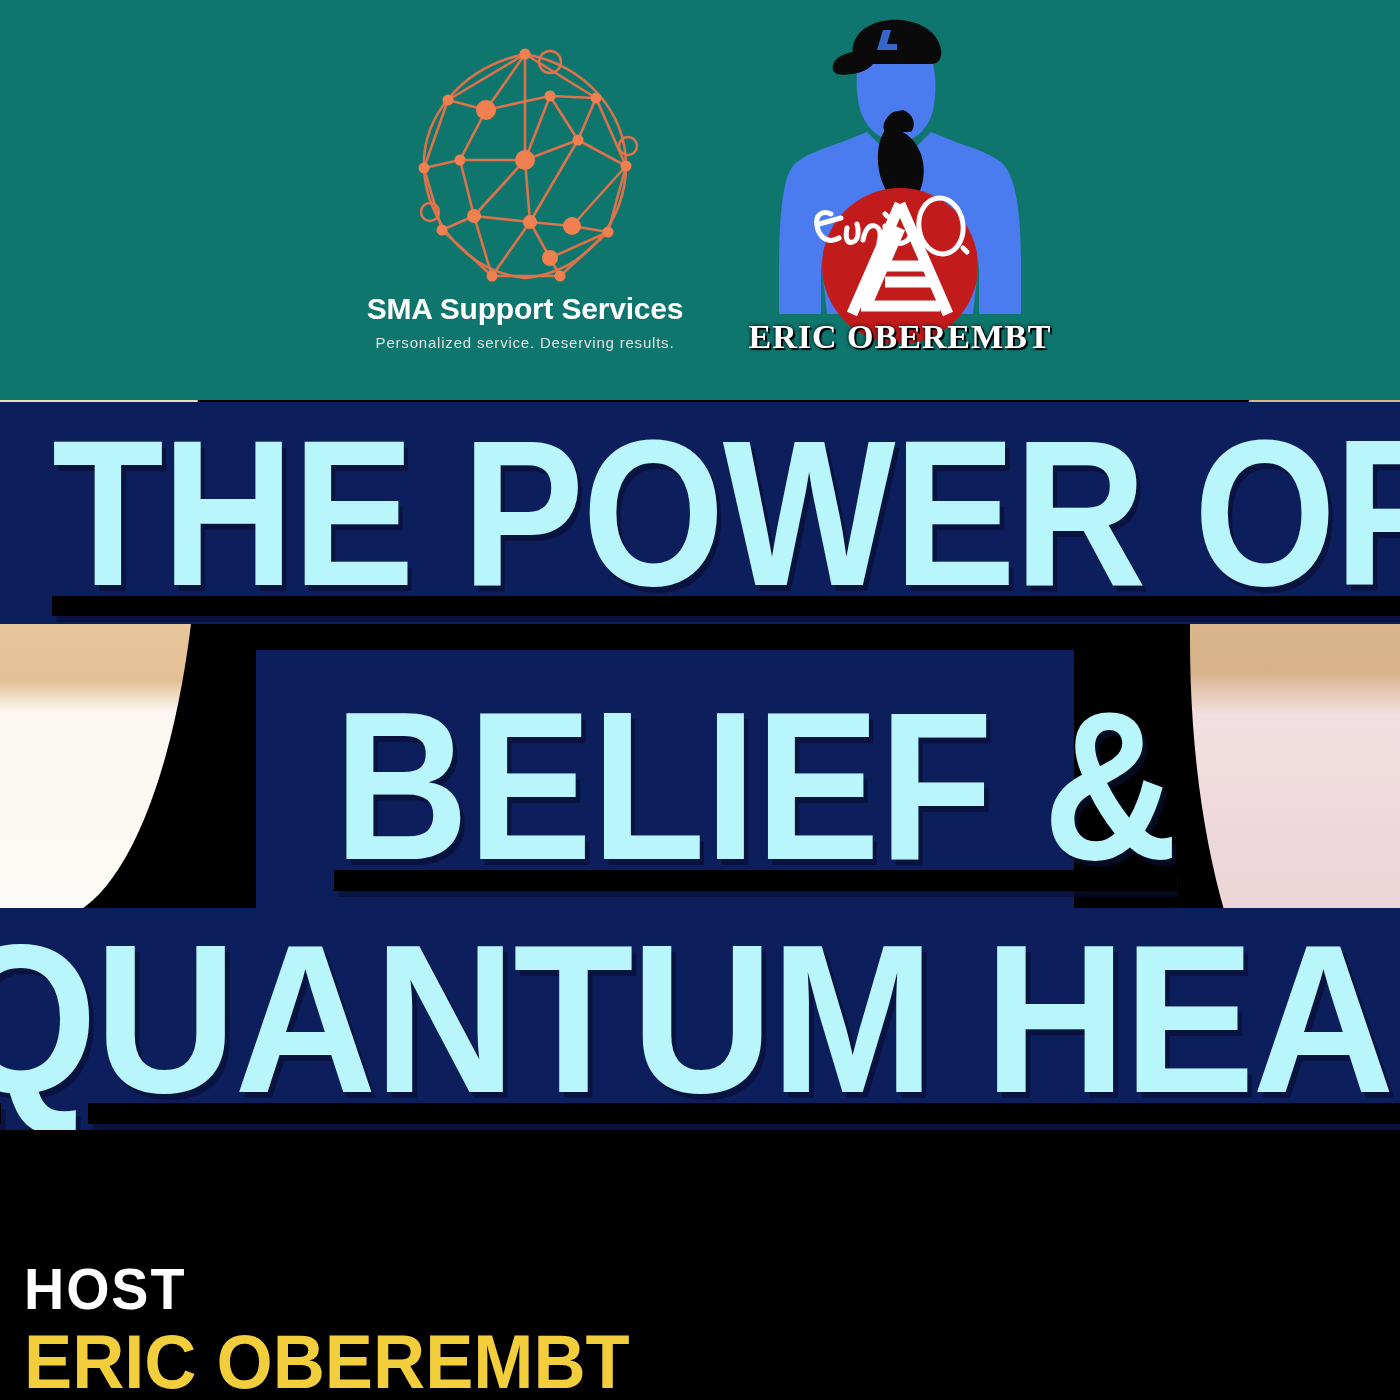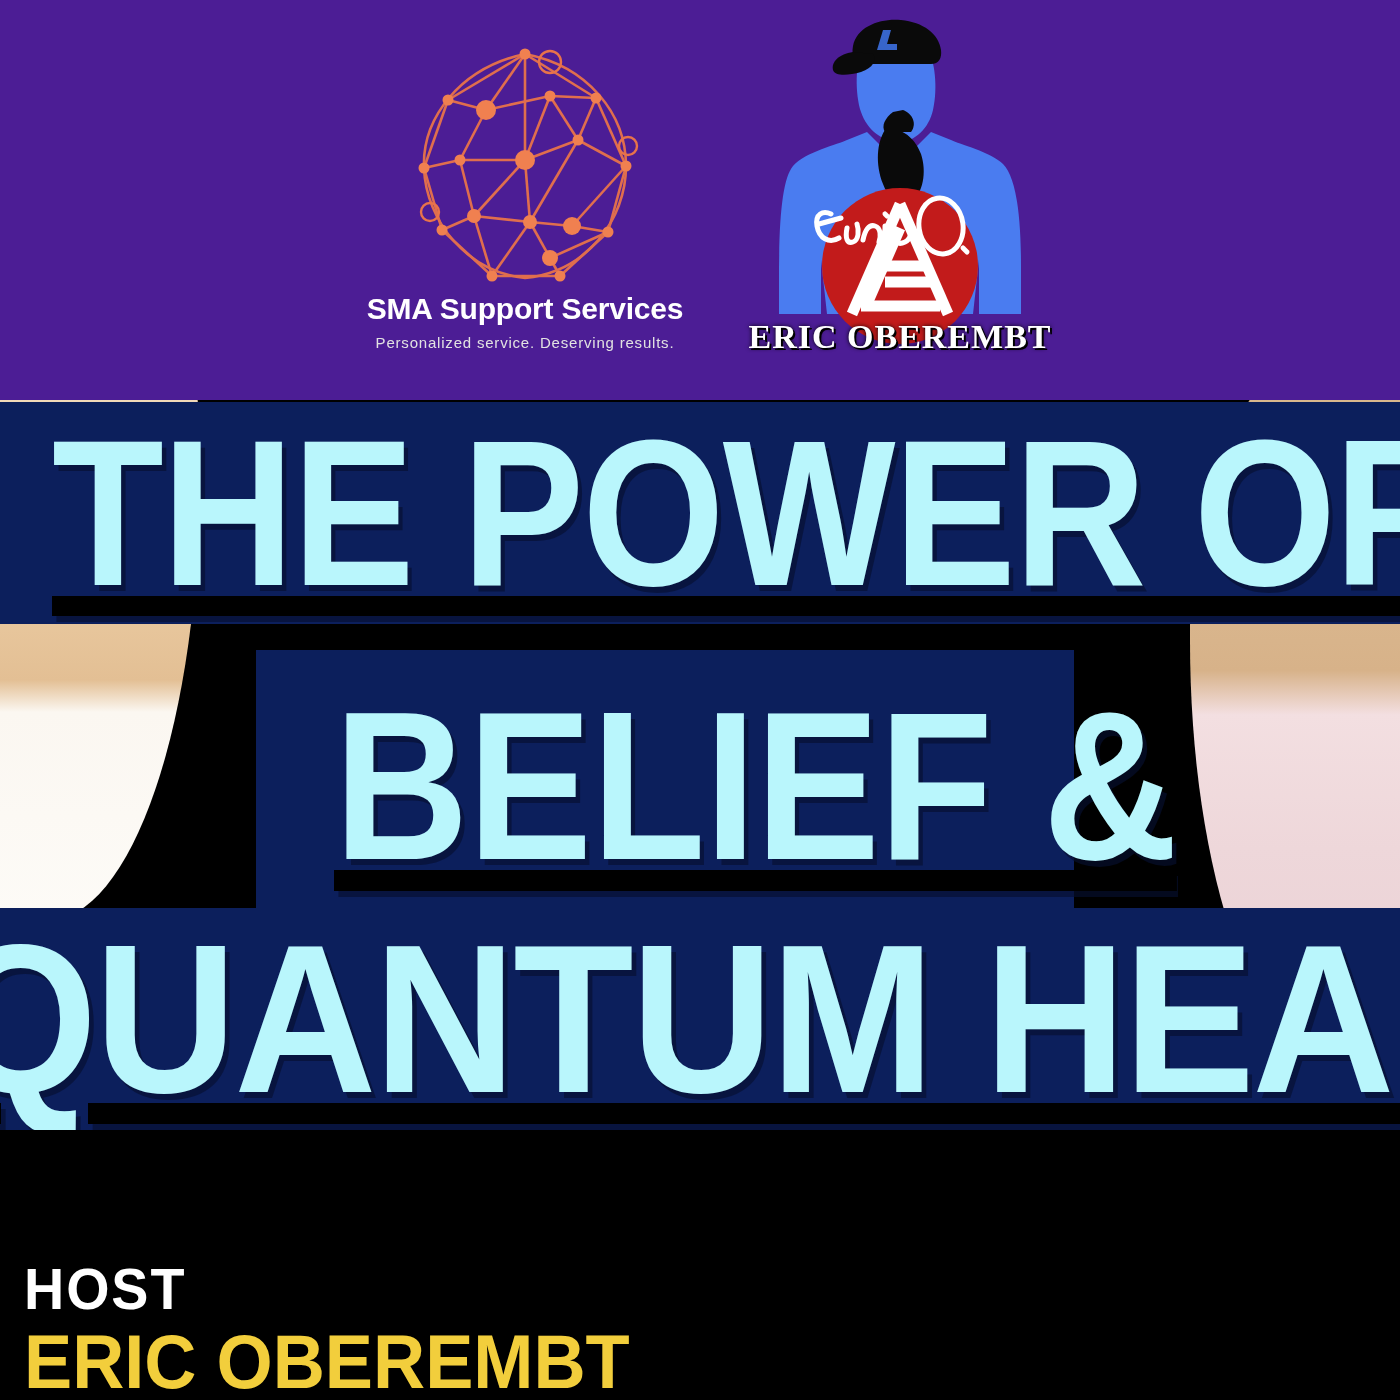--- a/index.html
+++ b/index.html
@@ -53,21 +53,21 @@
         #e9cfd3 100%);
   }
 
   
   #logo-strip {
     position: absolute;
     left: 0;
     top: 0;
     width: 1400px;
     height: 400px;
-    background: #4c1d95;
+    background: #0f766e;
     z-index: 5;
   }
   #logo-sma {
     position: absolute;
     left: 355px;
     top: 40px;
     width: 340px;
     height: 330px;
     text-align: center;
   }

